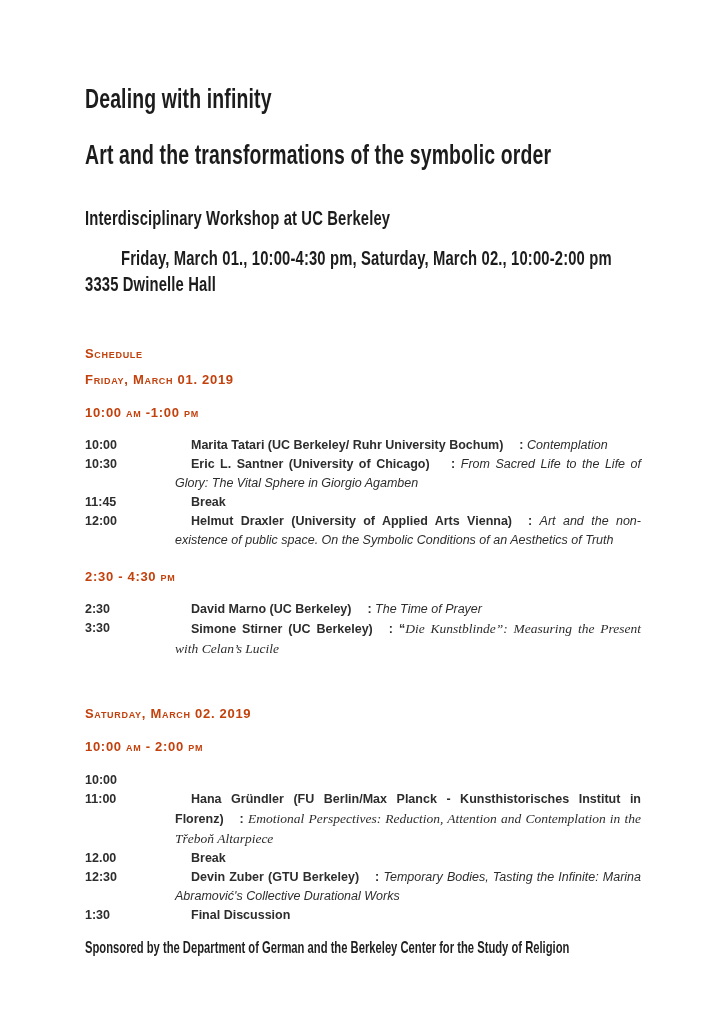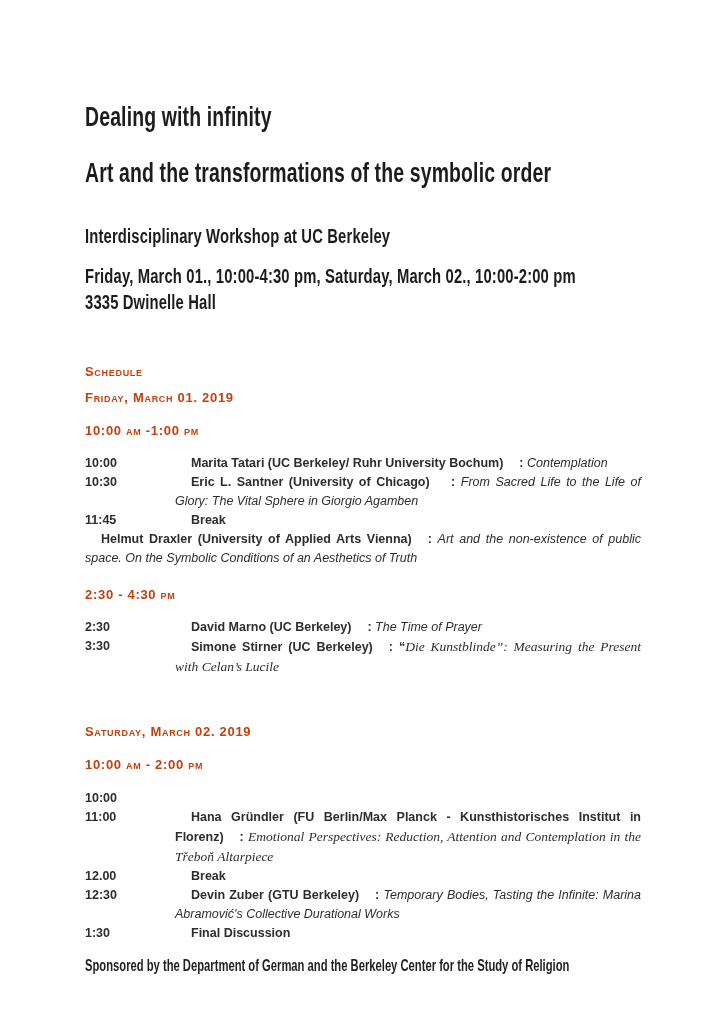--- a/index.html
+++ b/index.html
@@ -8,21 +8,21 @@
     width: 725px;
     height: 1024px;
     background: #ffffff;
     overflow: hidden;
     font-family: "Liberation Sans", sans-serif;
     color: #2e2e2e;
   }
   .content {
     position: absolute;
     left: 85px;
-    top: 18px;
+    top: 0;
     width: 556px;
   }
   
   .h-line { line-height: 28px; }
   .h-line > span {
     display: inline-block;
     transform: scaleX(0.72);
     transform-origin: 0 60%;
     white-space: nowrap;
     font-weight: bold;
@@ -31,21 +31,21 @@
   }
   .title-line { line-height: 30px; }
   .title-line > span { font-size: 27px; }
   .sub-line > span { font-size: 20px; transform: scaleX(0.74); }
   .date-line { line-height: 25px; }
   .date-line > span { font-size: 20px; transform: scaleX(0.74); }
 
   .mt-title1 { margin-top: 84px; }
   .mt-title2 { margin-top: 22px; }
   .mt-sub    { margin-top: 30px; }
-  .mt-dates  { margin-top: 12px; }
+  .mt-dates  { margin-top: 12px; margin-left: 36px; }
 
   
   .sc {
     font-weight: bold;
     font-variant: small-caps;
     font-size: 13px;
     letter-spacing: 0.7px;
     line-height: 20px;
     color: #c2410c;
   }
@@ -107,20 +107,21 @@
       </div>
       <div class="item">
         <div class="item-time">10:30</div>
         <div class="item-desc"><span class="sp"> Eric L. Santner (University of Chicago) </span><span class="sp">: </span><span class="ti">From Sacred Life to the Life of Glory: The Vital Sphere in Giorgio Agamben</span></div>
       </div>
       <div class="item">
         <div class="item-time">11:45</div>
         <div class="item-desc"><span class="sp">Break</span></div>
       </div>
       <div class="item">
+        <div class="item-time">12:00</div>
         <div class="item-desc"><span class="sp">Helmut Draxler (University of Applied Arts Vienna)</span><span class="sp">: </span><span class="ti">Art and the non-existence of public space. On the Symbolic Conditions of an Aesthetics of Truth</span></div>
       </div>
     </div>
 
     <div class="sc mt-times2">2:30 - 4:30 pm</div>
 
     <div class="mt-rows">
       <div class="item">
         <div class="item-time">2:30</div>
         <div class="item-desc"><span class="sp">David Marno (UC Berkeley)</span><span class="sp">: </span><span class="ti">The Time of Prayer</span></div>

